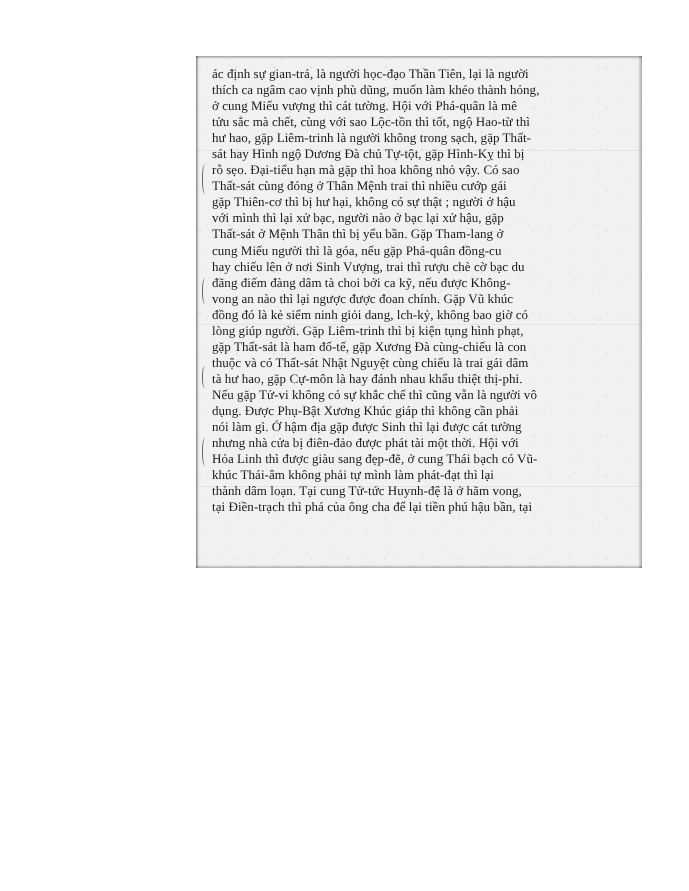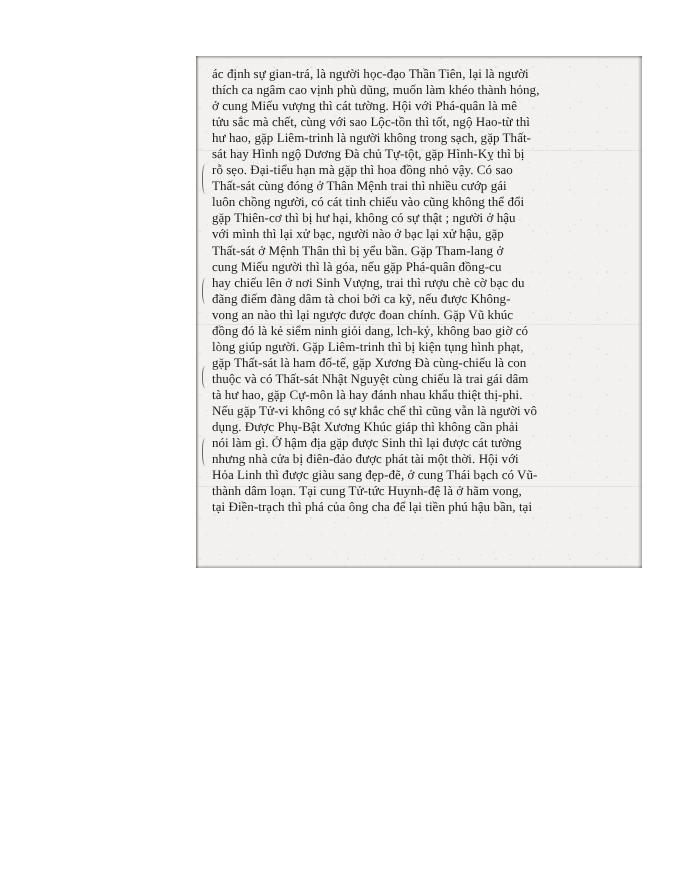--- a/index.html
+++ b/index.html
@@ -125,38 +125,38 @@
     <div class="mark m3"></div>
     <div class="mark m4"></div>
 
     <div id="text-body">
       <div class="line">ác định sự gian-trá, là người học-đạo Thần Tiên, lại là người</div>
       <div class="line">thích ca ngâm cao vịnh phù dũng, muốn làm khéo thành hỏng,</div>
       <div class="line">ở cung Miếu vượng thì cát tường. Hội với Phá-quân là mê</div>
       <div class="line">tửu sắc mà chết, cùng với sao Lộc-tồn thì tốt, ngộ Hao-từ thì</div>
       <div class="line">hư hao, gặp Liêm-trinh là người không trong sạch, gặp Thất-</div>
       <div class="line">sát hay Hình ngộ Dương Đà chủ Tự-tột, gặp Hình-Kỵ thì bị</div>
-      <div class="line">rỗ sẹo. Đại-tiểu hạn mà gặp thì hoa đồng nhỏ vậy. Có sao</div>
+      <div class="line">rỗ sẹo. Đại-tiểu hạn mà gặp thì hoa không nhỏ vậy. Có sao</div>
       <div class="line">Thất-sát cùng đóng ở Thân Mệnh trai thì nhiều cướp gái</div>
-      <div class="line">luôn chồng người, có cát tinh chiếu vào cũng không thể đổi</div>
       <div class="line">gặp Thiên-cơ thì bị hư hại, không có sự thật ; người ở hậu</div>
       <div class="line">với mình thì lại xử bạc, người nào ở bạc lại xử hậu, gặp</div>
       <div class="line">Thất-sát ở Mệnh Thân thì bị yểu bần. Gặp Tham-lang ở</div>
       <div class="line">cung Miếu người thì là góa, nếu gặp Phá-quân đồng-cu</div>
       <div class="line">hay chiếu lên ở nơi Sinh Vượng, trai thì rượu chè cờ bạc du</div>
       <div class="line">đãng điếm đàng dâm tà choi bởi ca kỹ, nếu được Không-</div>
       <div class="line">vong an nào thì lại ngược được đoan chính. Gặp Vũ khúc</div>
       <div class="line">đồng đó là kẻ siểm ninh giỏi dang, lch-kỷ, không bao giờ có</div>
       <div class="line">lòng giúp người. Gặp Liêm-trinh thì bị kiện tụng hình phạt,</div>
       <div class="line">gặp Thất-sát là ham đố-tế, gặp Xương Đà cùng-chiếu là con</div>
       <div class="line">thuộc và có Thất-sát Nhật Nguyệt cùng chiếu là trai gái dâm</div>
       <div class="line">tà hư hao, gặp Cự-môn là hay đánh nhau khẩu thiệt thị-phi.</div>
       <div class="line">Nếu gặp Tử-vi không có sự khắc chế thì cũng vẫn là người vô</div>
       <div class="line">dụng. Được Phụ-Bật Xương Khúc giáp thì không cần phải</div>
       <div class="line">nói làm gì. Ở hậm địa gặp được Sinh thì lại được cát tường</div>
       <div class="line">nhưng nhà cửa bị điên-đảo được phát tài một thời. Hội với</div>
       <div class="line">Hỏa Linh thì được giàu sang đẹp-đẽ, ở cung Thái bạch có Vũ-</div>
+      <div class="line">khúc Thái-âm không phải tự mình làm phát-đạt thì lại</div>
       <div class="line">thành dâm loạn. Tại cung Tử-tức Huynh-đệ là ở hãm vong,</div>
       <div class="line">tại Điền-trạch thì phá của ông cha để lại tiền phú hậu bần, tại</div>
     </div>
   </div>
 
 </div>
 
 </body></html>

